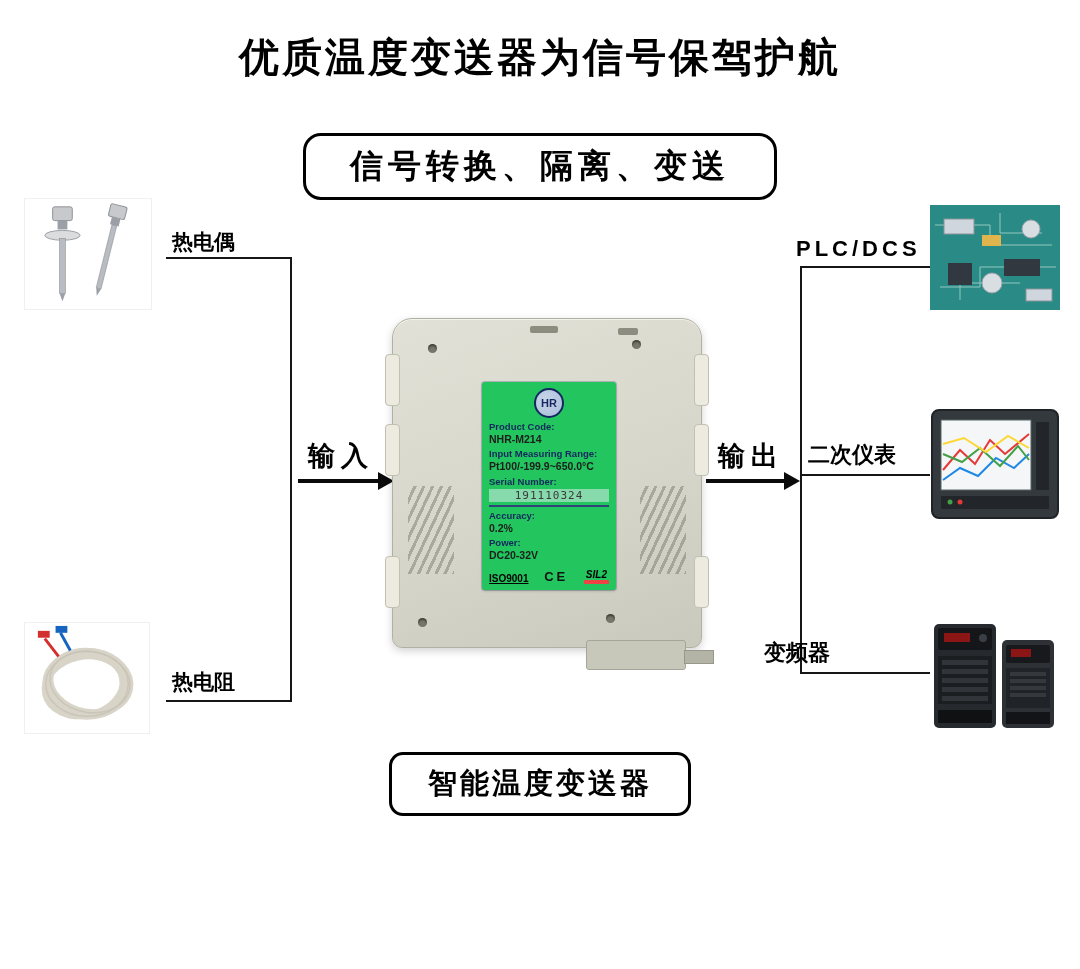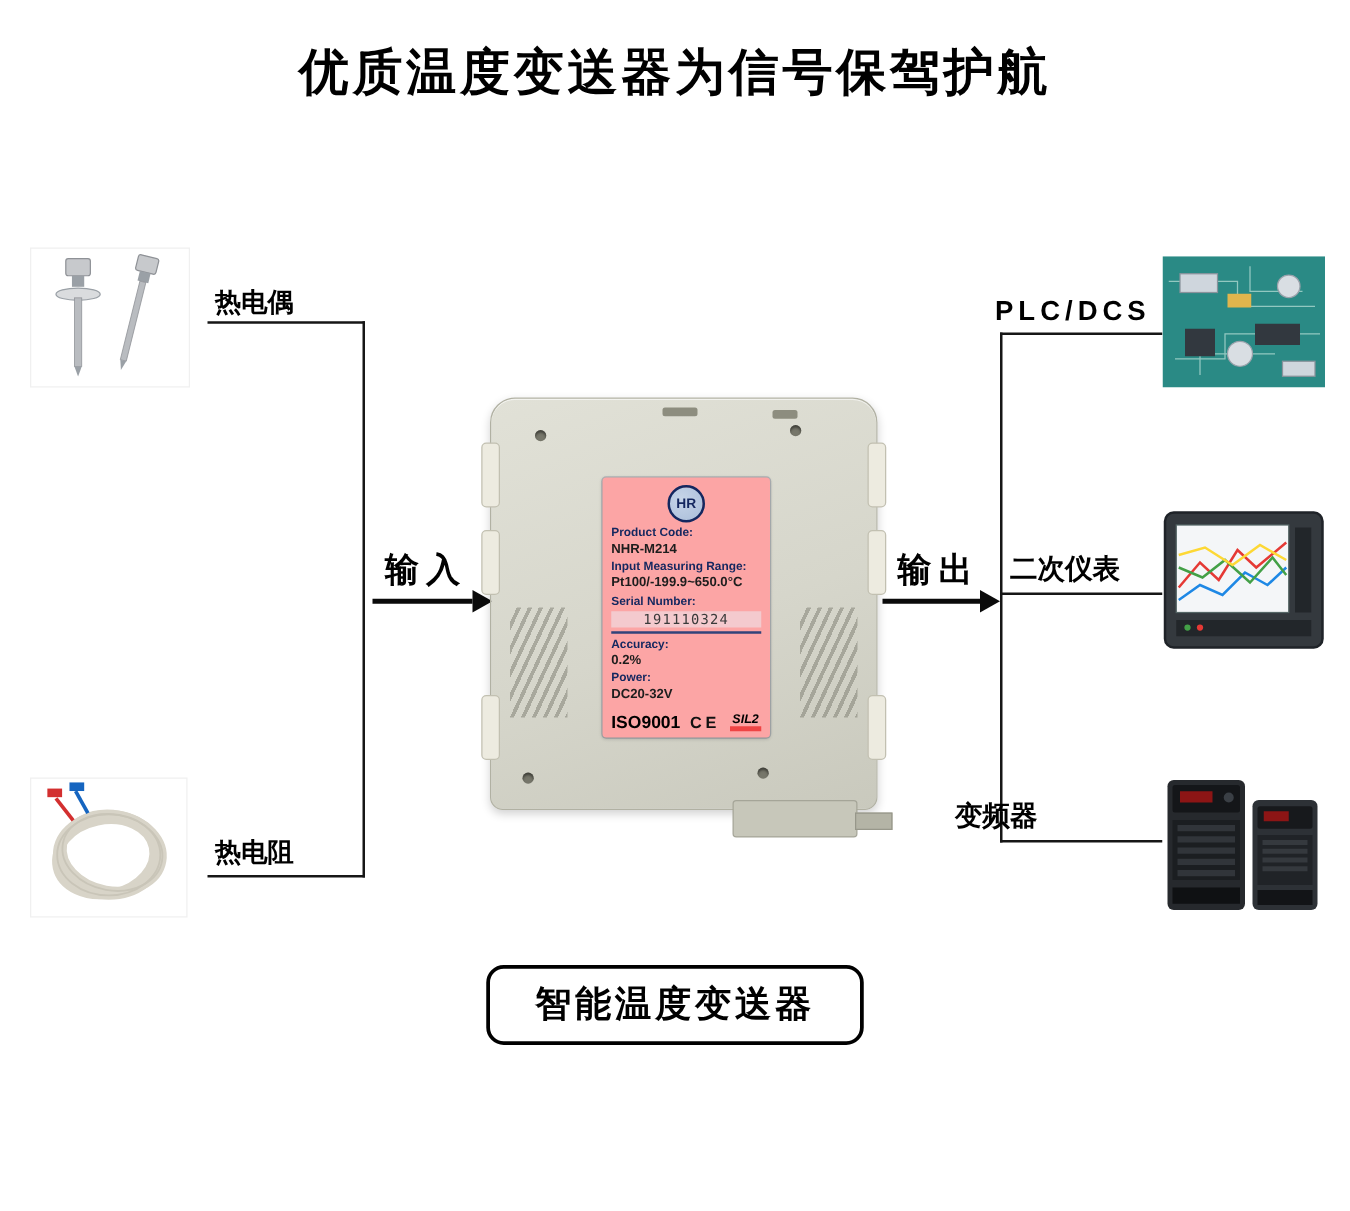--- a/index.html
+++ b/index.html
@@ -60,67 +60,68 @@
   }
   .top-slot { position:absolute; height:7px; background:#8d8d7f; border-radius:2px; }
   .din-foot {
     position:absolute; right:16px; bottom:-22px; width:100px; height:30px;
     background:#c7c7ba; border:1px solid #a5a598; border-radius:3px;
   }
   .din-latch { position:absolute; right:-12px; bottom:-16px; width:30px; height:14px; background:#b4b4a6; border:1px solid #97978a; }
 
   .module-label {
     position:absolute; left:90px; top:64px; width:134px; height:208px;
-    background:#fca5a5; border-radius:3px; padding:6px 7px;
+    background:#22c55e; border-radius:3px; padding:6px 7px;
     box-shadow:0 0 0 1px rgba(50,70,110,.25), 0 1px 3px rgba(0,0,0,.2);
     overflow:hidden;
   }
   .logo-row { display:flex; justify-content:center; margin-bottom:2px; }
   .hr-logo {
     width:30px; height:30px; border-radius:50%;
     border:2px solid #14275f; color:#14275f;
     font-size:11px; font-weight:800;
     display:flex; align-items:center; justify-content:center;
     background:radial-gradient(circle at 35% 35%, #c6d4e8, #a9bdd9);
   }
   .lbl { font-size:9.5px; font-weight:700; color:#14275f; line-height:1.25; margin-top:3px; white-space:nowrap; }
   .val { font-size:10.5px; font-weight:600; color:#1d1d1d; line-height:1.2; white-space:nowrap; }
   .serial {
     display:block; margin-top:1px; text-align:center;
     font-family:"DejaVu Sans Mono",monospace; font-size:11px; letter-spacing:1px; color:#3a3a3a;
     background:rgba(235,240,248,.5);
   }
   .label-divider { height:2px; background:#31437a; margin:3px 0 1px 0; }
   .cert-row { display:flex; justify-content:space-between; align-items:flex-end; margin-top:7px; }
-  .iso { font-size:14px; font-weight:800; color:#000; }
+  .iso { font-size:10px; font-weight:800; color:#000;text-decoration:underline; }
   .ce { font-size:13px; font-weight:700; letter-spacing:3px; color:#111; }
   .sil { font-size:10px; font-weight:800; font-style:italic; color:#000; border-bottom:4px solid #ef4444; line-height:1.1; padding:0 2px; }
 
   
   .footer-box {
-    position:absolute; top:772px; left:50%; transform:translateX(-50%);
+    position:absolute; top:752px; left:50%; transform:translateX(-50%);
     border:3px solid #000; border-radius:14px; padding:9px 36px;
     font-size:29px; font-weight:800; letter-spacing:3px; color:#000; white-space:nowrap;
   }
   .description {
     position:absolute; left:98px; top:864px; width:888px;
     font-size:27px; line-height:1.68; color:#000; font-weight:500;
   }
   .bullet {
     display:inline-block; width:13px; height:13px; border-radius:50%;
     background:#e01f1f; margin-right:15px; vertical-align:4px;
   }
 </style>
 </head>
 <body>
 
 <div class="page">
 
   <div class="main-title">优质温度变送器为信号保驾护航</div>
 
+  <div class="banner">信号转换、隔离、变送</div>
 
   <div class="photo" style="left:24px; top:198px; width:128px; height:112px;">
     <svg viewBox="0 0 128 112">
       <rect x="28" y="8" width="20" height="14" rx="2" fill="#c7c9cc" stroke="#8e9196"></rect>
       <rect x="33" y="22" width="10" height="9" fill="#9aa0a6"></rect>
       <ellipse cx="38" cy="37" rx="18" ry="5" fill="#dadcde" stroke="#9aa0a6"></ellipse>
       <rect x="35" y="40" width="6" height="56" fill="#b9bcc0" stroke="#8e9196" stroke-width="0.6"></rect>
       <path d="M35 96 L41 96 L38 104 Z" fill="#9aa0a6"></path>
       <g transform="rotate(14 92 20)">
         <rect x="84" y="6" width="17" height="13" rx="2" fill="#c7c9cc" stroke="#8e9196"></rect>

